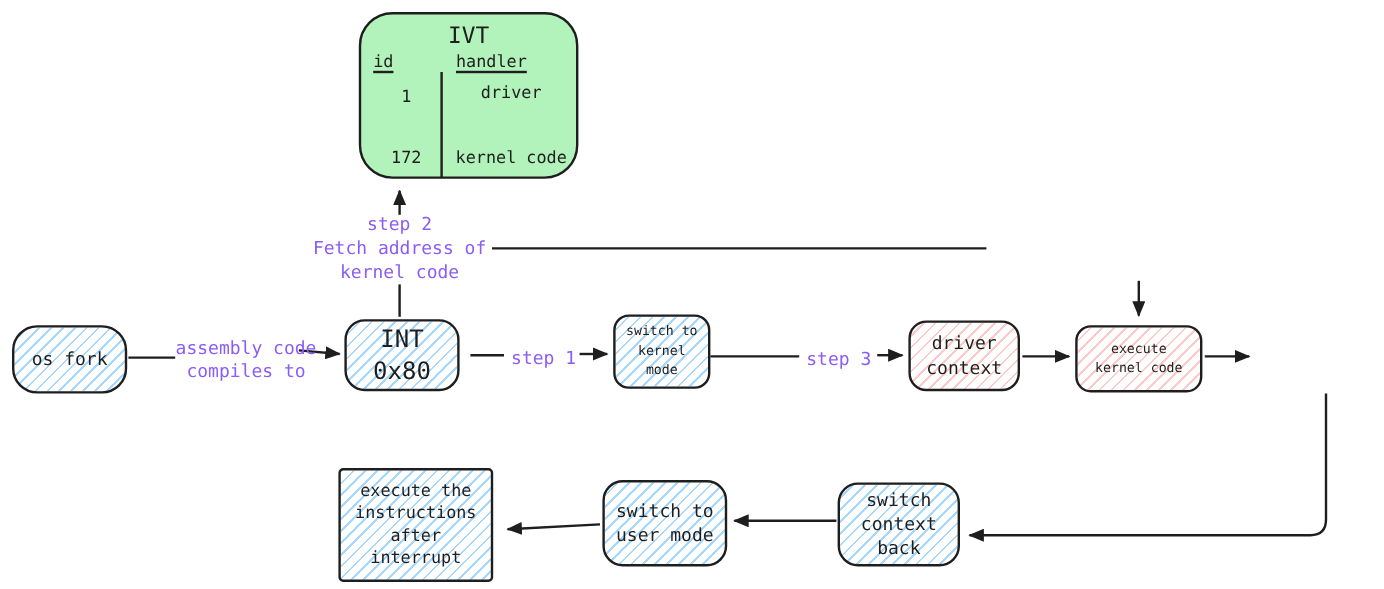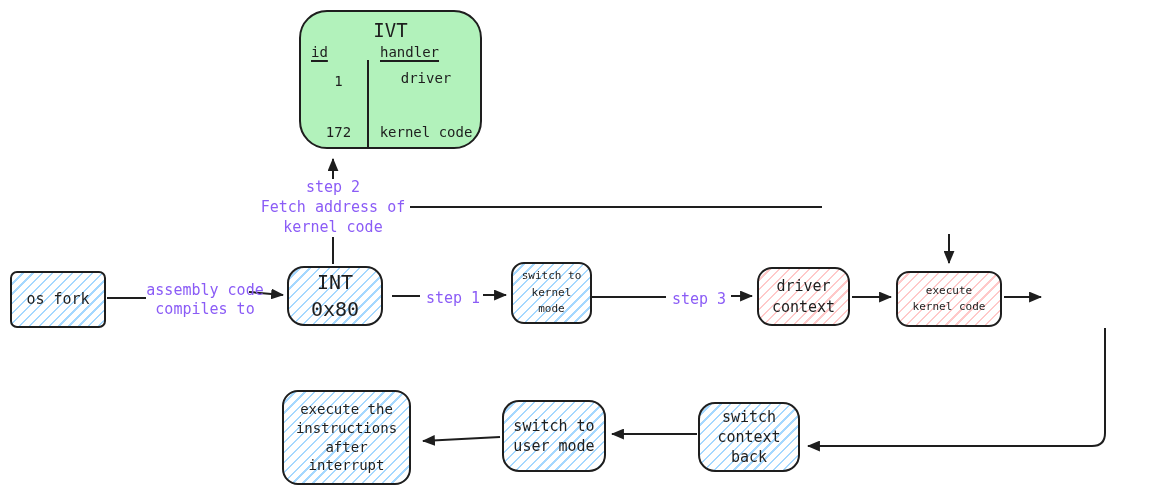--- a/index.html
+++ b/index.html
@@ -80,21 +80,21 @@
     <div class="ivt-title">IVT</div>
     <span class="ivt-col" style="left:10px;top:31px;width:55px;">id</span>
     <span class="ivt-col" style="left:79px;top:31px;width:92px;">handler</span>
     <div class="ivt-divider"></div>
     <span class="ivt-cell" style="left:10px;top:60px;width:55px;">1</span>
     <span class="ivt-cell" style="left:79px;top:57px;width:92px;">driver</span>
     <span class="ivt-cell" style="left:10px;top:111px;width:55px;">172</span>
     <span class="ivt-cell" style="left:72px;top:111px;width:106px;">kernel code</span>
   </div>
 
-  <div class="node hatch-blue" style="left:10px;top:271px;width:96px;height:57px;border-radius:7px;font-size:15px;">
+  <div class="node hatch-blue" style="left:10px;top:271px;width:96px;height:57px;border-radius:21px;font-size:15px;">
     <span>os fork</span>
   </div>
 
   <div class="node hatch-blue" style="left:287px;top:266px;width:96px;height:60px;border-radius:17px;font-size:20px;">
     <span>INT 0x80</span>
   </div>
 
   <div class="node hatch-blue" style="left:511px;top:262px;width:81px;height:62px;border-radius:13px;font-size:11px;line-height:1.5;">
     <span>switch to
 kernel
@@ -116,21 +116,21 @@
     <span>switch
 context
 back</span>
   </div>
 
   <div class="node hatch-blue" style="left:502px;top:400px;width:104px;height:72px;border-radius:17px;font-size:15px;">
     <span>switch to
 user mode</span>
   </div>
 
-  <div class="node hatch-blue" style="left:282px;top:390px;width:129px;height:95px;border-radius:16px;font-size:14px;">
+  <div class="node hatch-blue" style="left:282px;top:390px;width:129px;height:95px;border-radius:4px;font-size:14px;">
     <span>execute the
 instructions
 after
 interrupt</span>
   </div>
 
   <div class="elabel" style="left:133px;top:281px;width:144px;line-height:19px;">assembly code
 compiles to</div>
 
   <div class="elabel" style="left:422px;top:288px;width:62px;">step 1</div>

